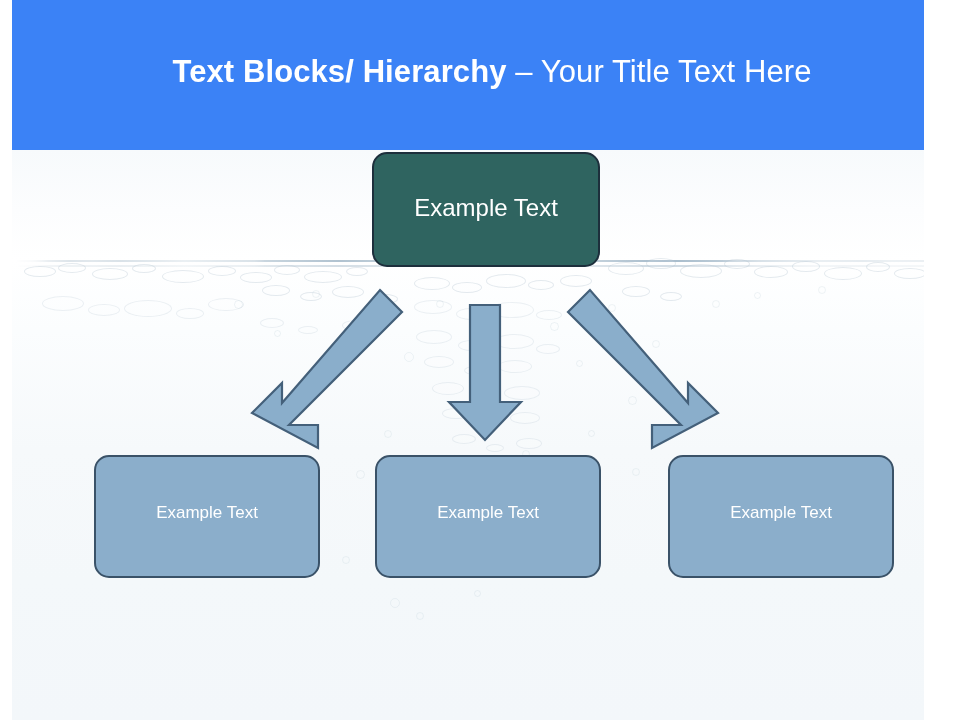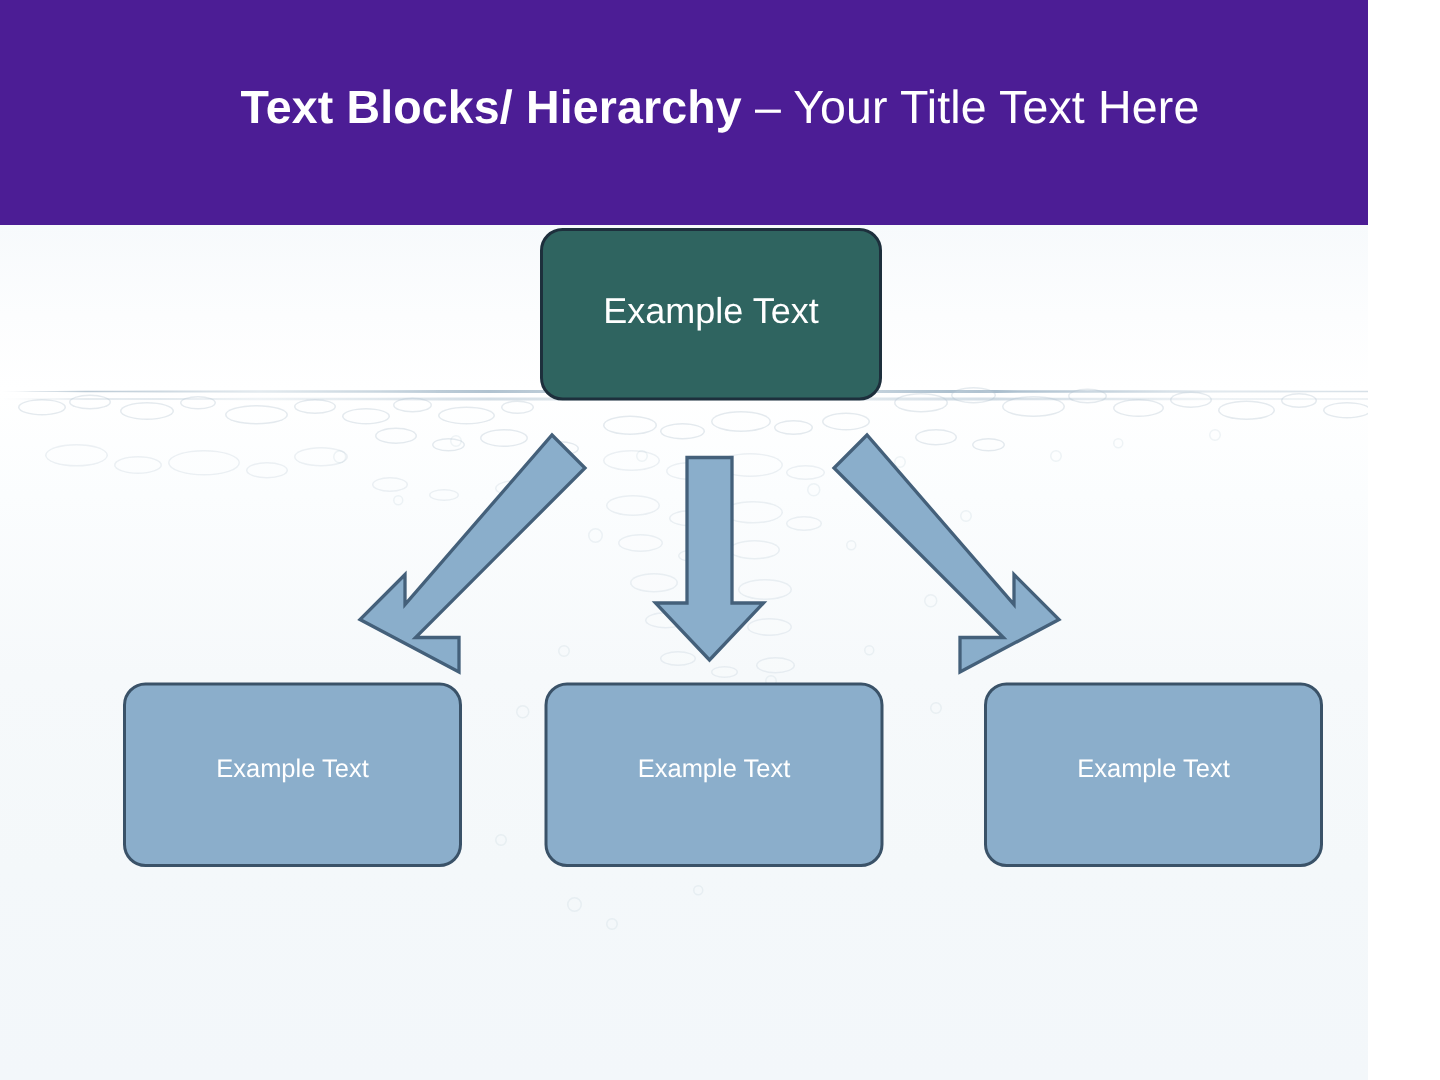--- a/index.html
+++ b/index.html
@@ -9,21 +9,22 @@
   }
   body {
     font-family: "Liberation Sans", sans-serif;
   }
 
   #slide {
     position: relative;
     width: 912px;
     height: 720px;
     overflow: hidden;
-    background: #4c1d95;
+    background: #3b82f6;
+    margin-left: 12px;
   }
 
   
   .bg-sky {
     position: absolute;
     left: 0; top: 0;
     width: 960px;
     height: 180px;
     background: linear-gradient(to bottom,
         #4b6378 0px,

